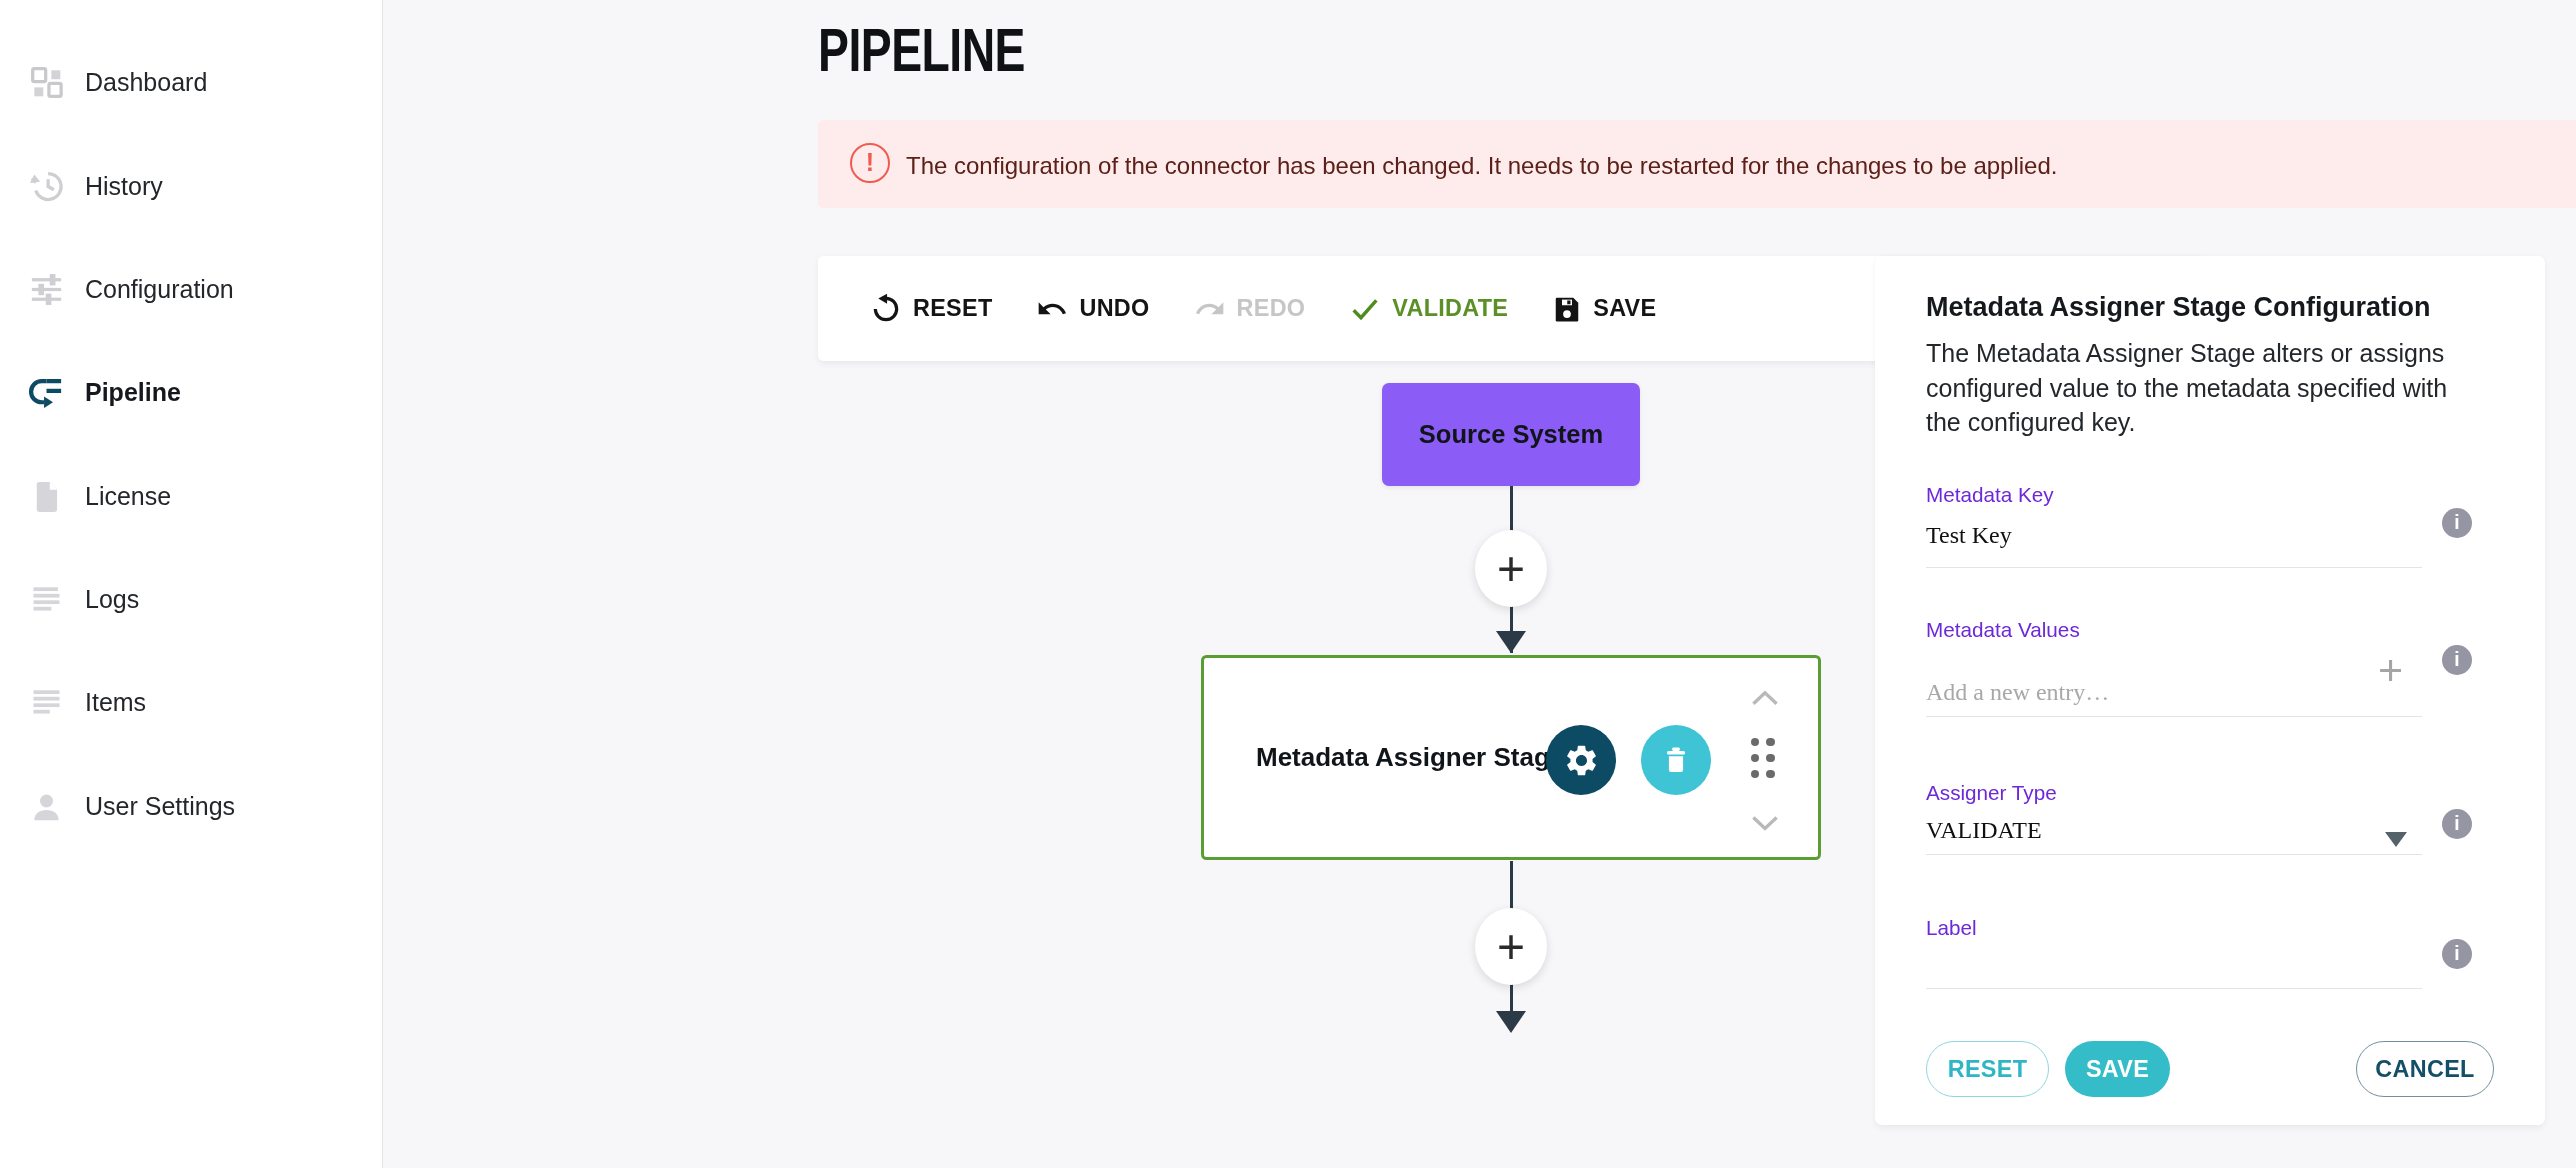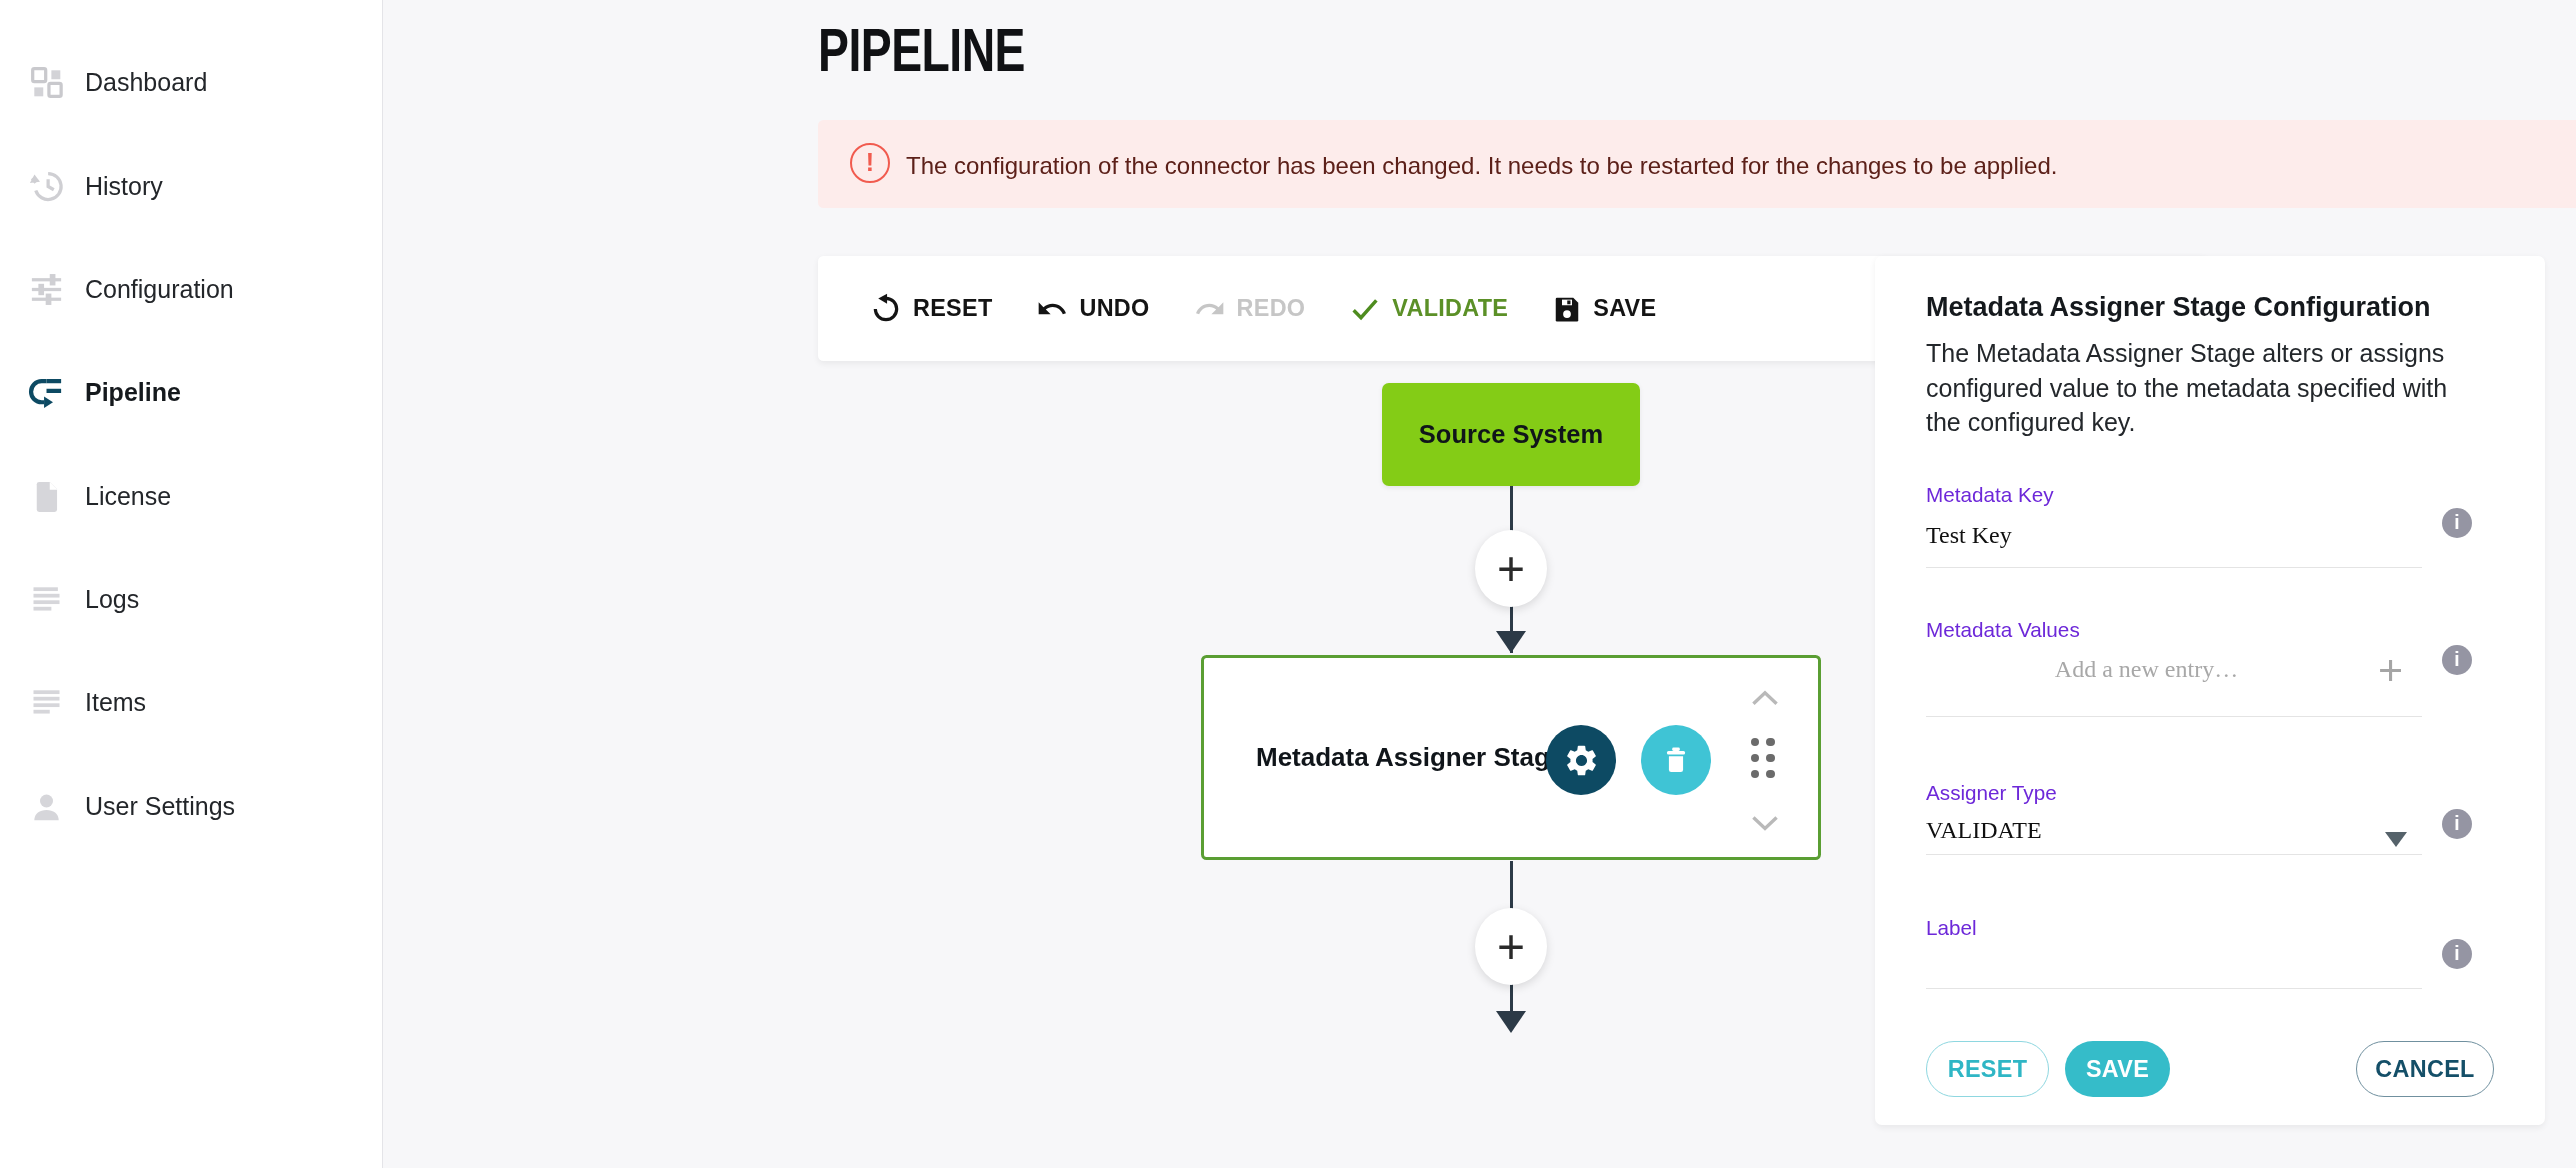--- a/index.html
+++ b/index.html
@@ -34,21 +34,21 @@
   
   .toolbar { position:absolute; left:434px; top:256px; width:1390px; height:105px;
              background:#fff; border-radius:5.5px; box-shadow:0 2.1px 6.9px rgba(0,0,0,.06);
              display:flex; align-items:center; padding-left:52px; gap:44px; }
   .tb-btn { display:flex; align-items:center; gap:11px; cursor:pointer; }
   .tb-btn .t { font-size:23.4px; font-weight:700; letter-spacing:0.3px; color:#141414; }
   .tb-btn.disabled .t { color:#c6c6c6; }
   .tb-btn.validate .t { color:#5b9027; }
 
   
-  .node { position:absolute; width:258px; height:103px; background:#84cc16; border-radius:6.9px;
+  .node { position:absolute; width:258px; height:103px; background:#8b5cf6; border-radius:6.9px;
           box-shadow:0 1.4px 5.5px rgba(0,0,0,.07); display:flex; align-items:center;
           justify-content:center; font-size:25.5px; font-weight:700; color:#10151a; }
   .vline { position:absolute; width:3.4px; background:#2c3a47; left:1126px; }
   .plus-circle { position:absolute; left:1091px; width:72px; height:77px; background:#fff;
                  border-radius:50%; box-shadow:0 2.8px 9.6px rgba(0,0,0,.13); display:flex;
                  align-items:center; justify-content:center; cursor:pointer;
                  font-size:48px; font-weight:300; color:#2a2a2a; }
   .arrow-head { position:absolute; left:1112px; width:0; height:0;
                 border-left:15px solid transparent; border-right:15px solid transparent;
                 border-top:22px solid #2c3a47; }
@@ -296,21 +296,21 @@
   <aside class="panel">
     <div class="panel-title">Metadata Assigner Stage Configuration</div>
     <div class="panel-desc">The Metadata Assigner Stage alters or assigns configured value to the metadata specified with the configured key.</div>
 
     <div class="f-label" style="top:227px">Metadata Key</div>
     <input class="f-value" style="top: 266px;" value="Test Key">
     <div class="f-line" style="top:311px"></div>
     <div class="info-ic" style="top:252px">i</div>
 
     <div class="f-label" style="top:362px">Metadata Values</div>
-    <input class="f-value" style="top: 400px; width: 441px; text-align: center;" placeholder="Add a new entry…">
+    <input class="f-value" style="top: 423px; width: 441px;" placeholder="Add a new entry…">
     <div class="plus-entry">+</div>
     <div class="f-line" style="top:460px"></div>
     <div class="info-ic" style="top:389px">i</div>
 
     <div class="f-label" style="top:525px">Assigner Type</div>
     <div class="f-value" style="top:561px; width:441px">VALIDATE</div>
     <div class="caret"></div>
     <div class="f-line" style="top:598px"></div>
     <div class="info-ic" style="top:553px">i</div>
 

